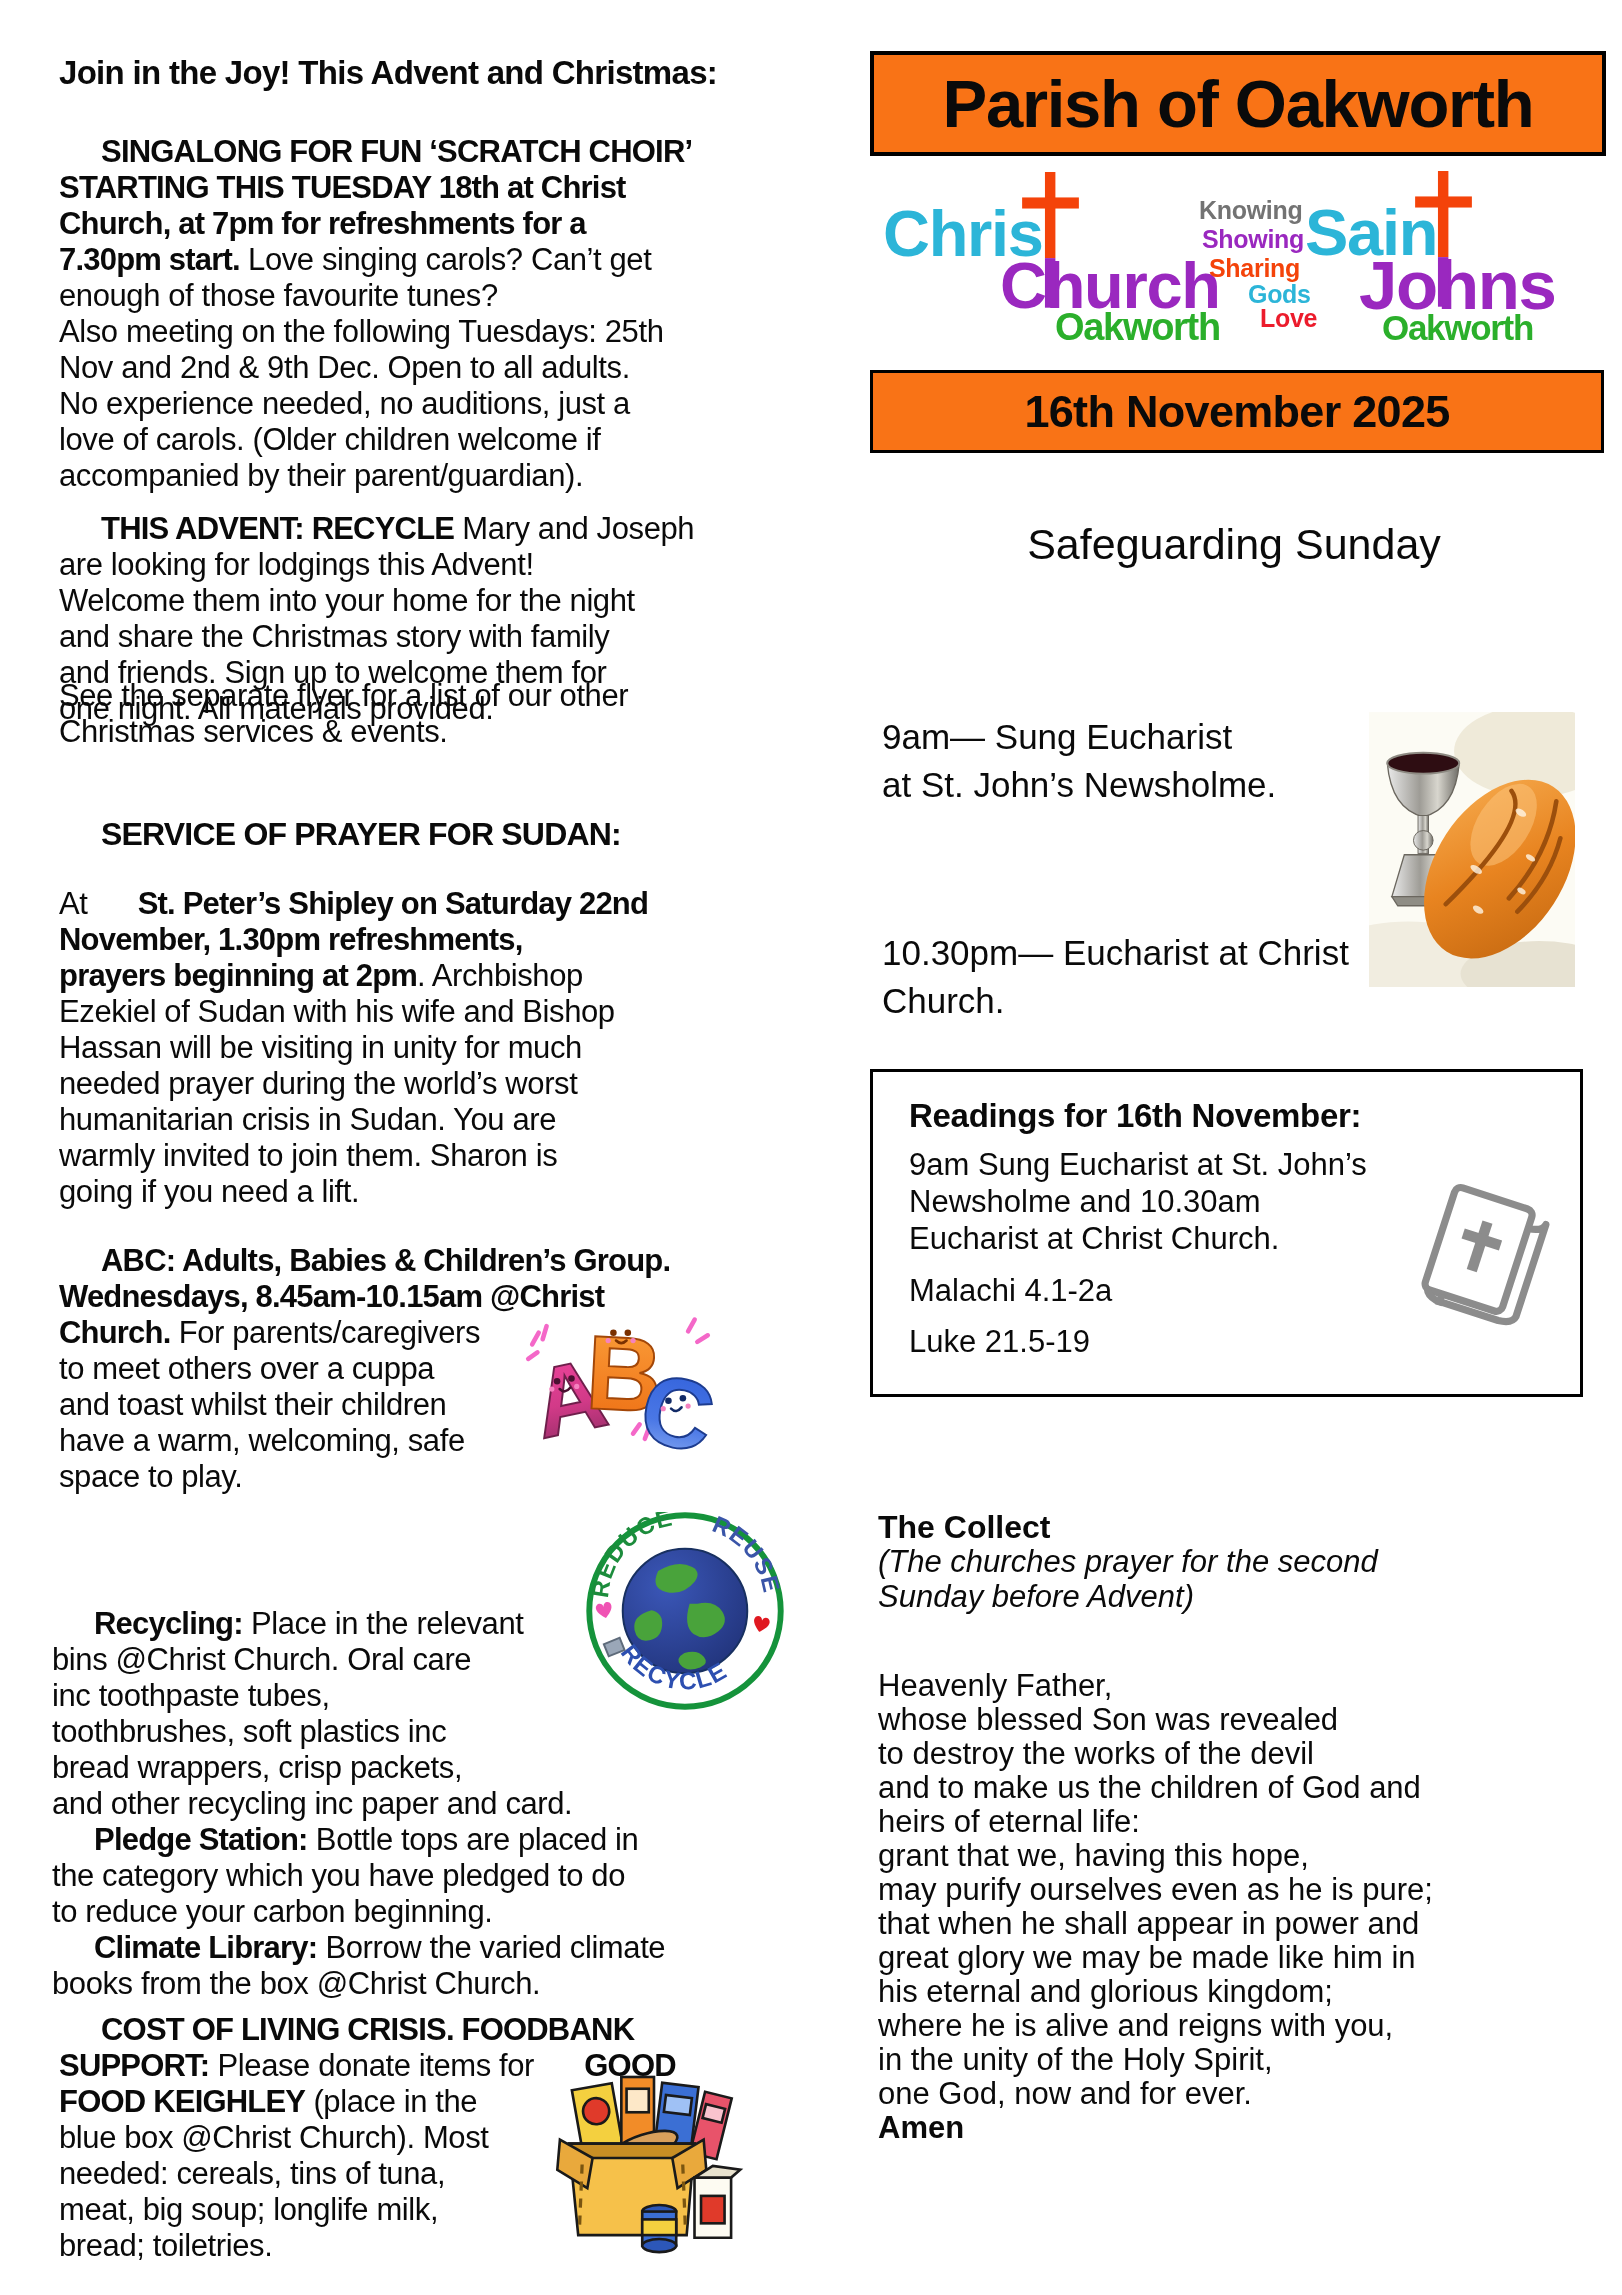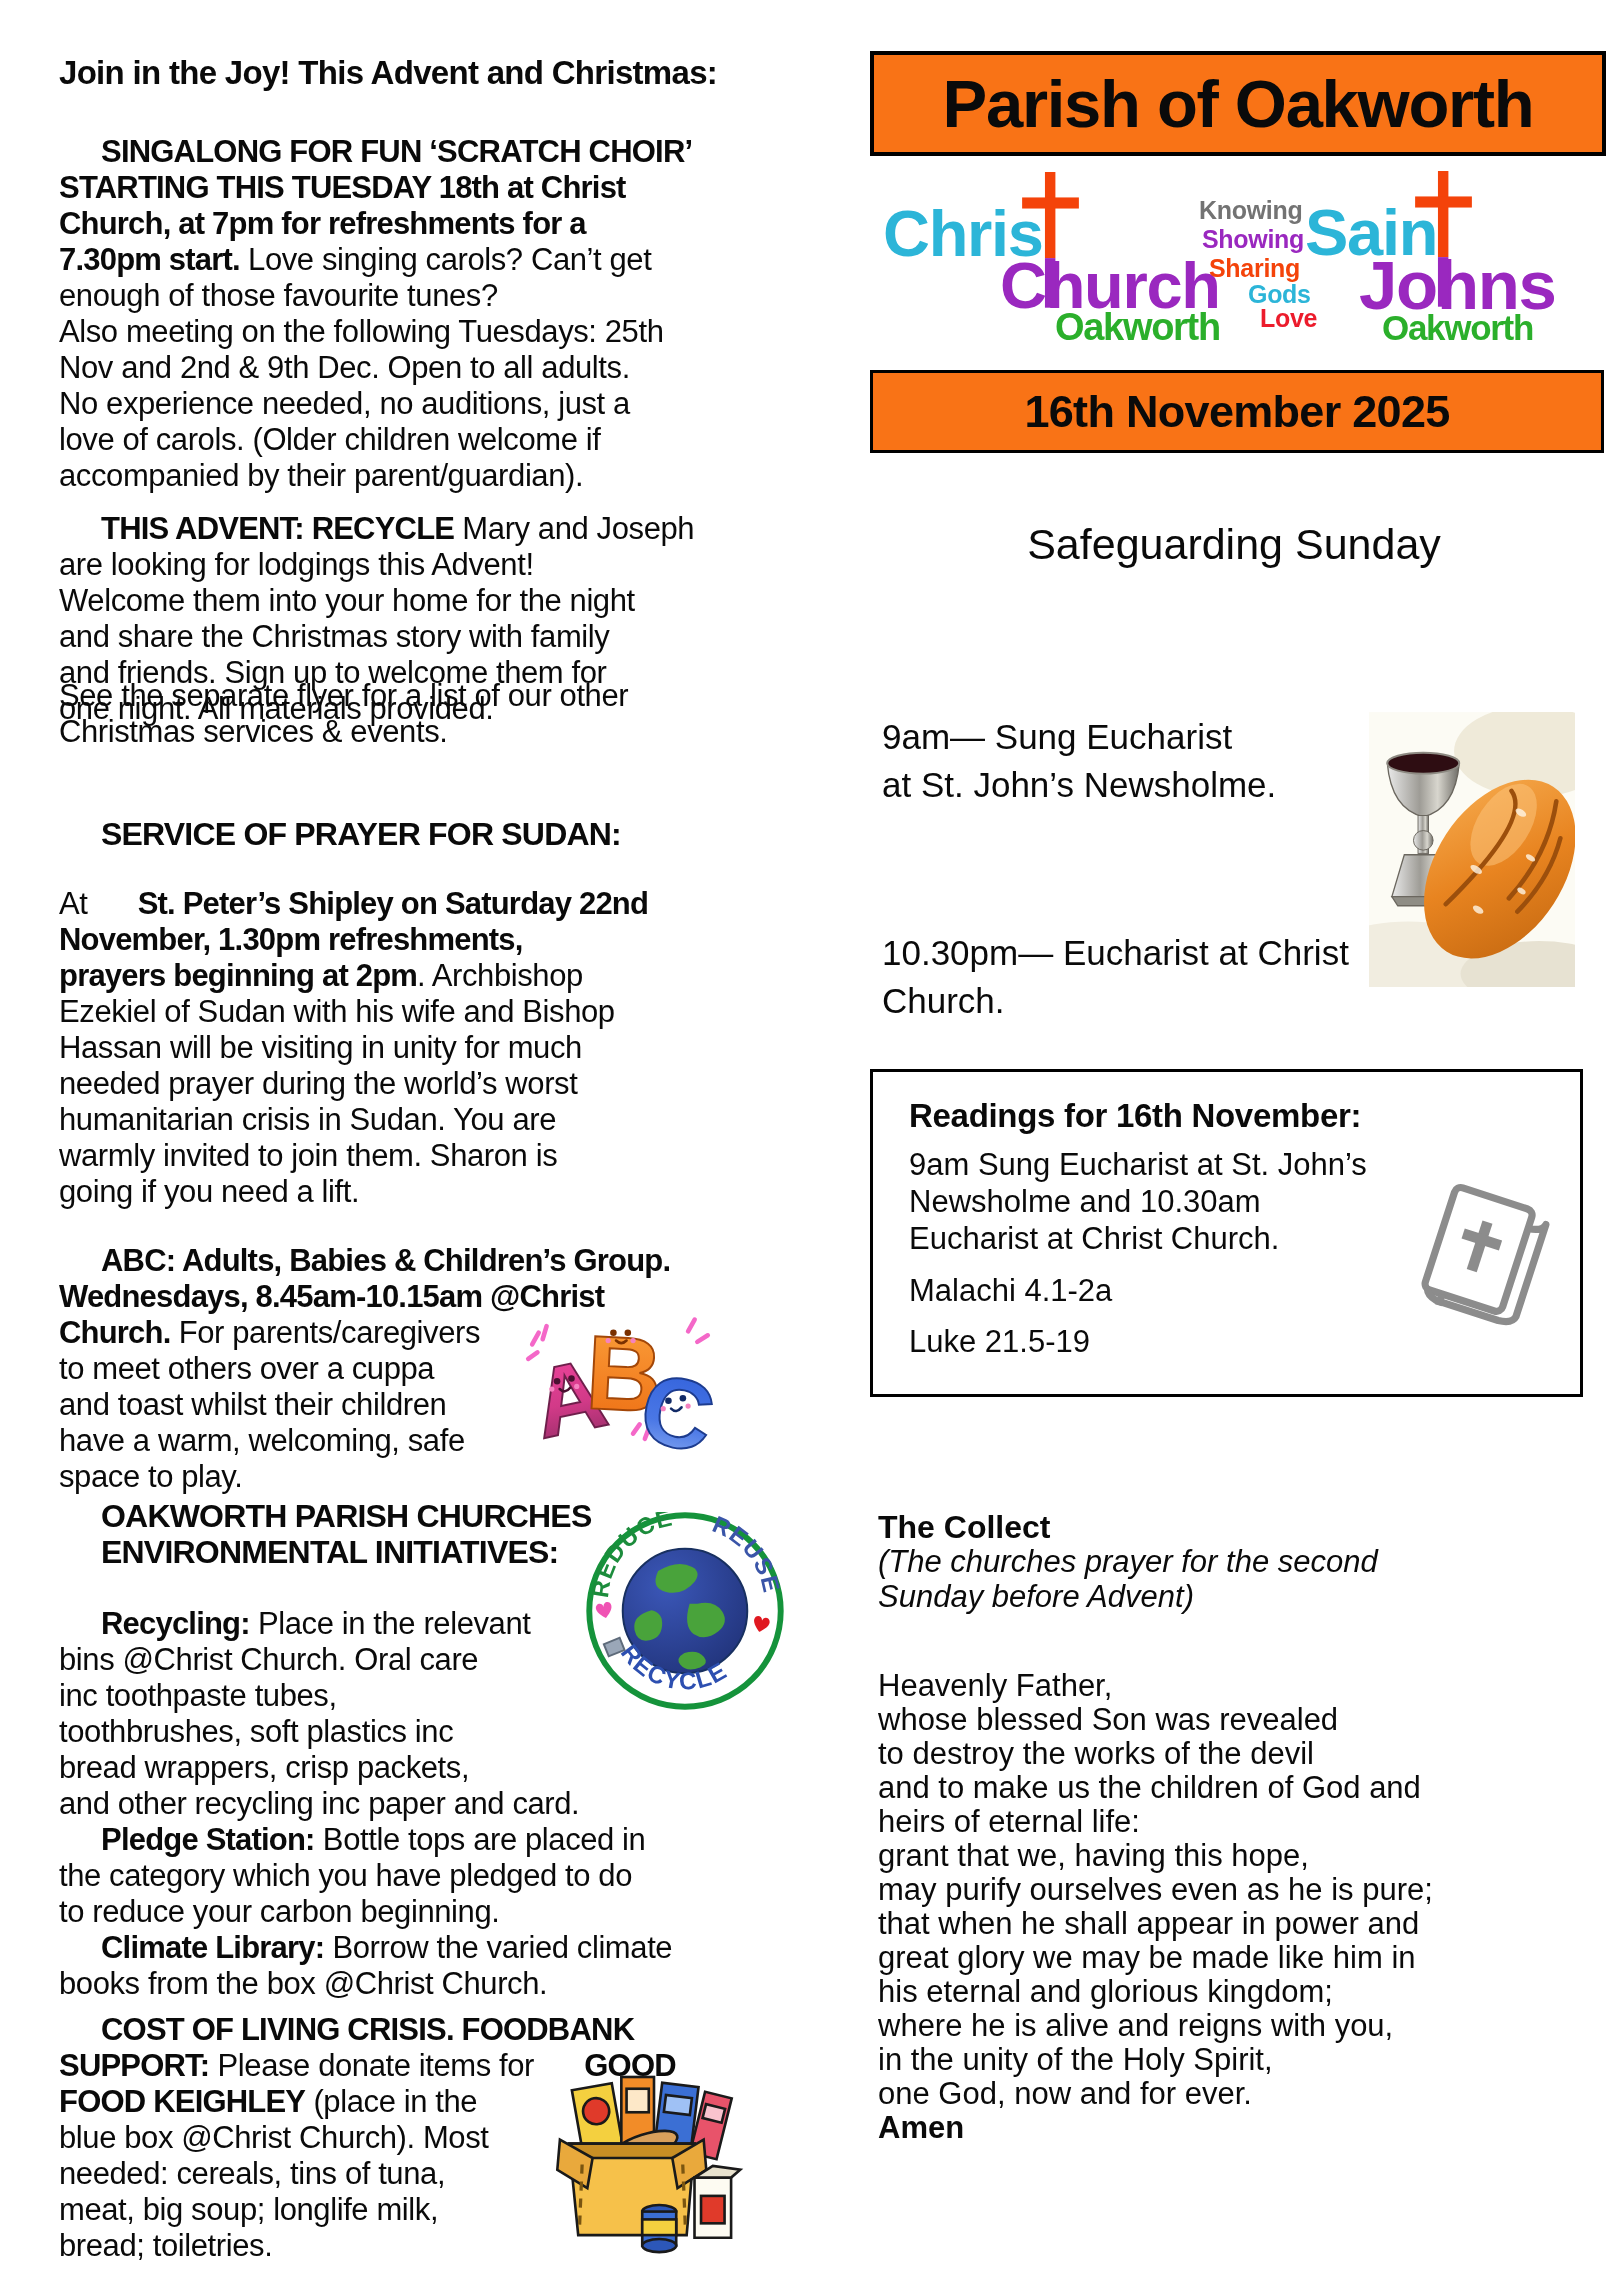--- a/index.html
+++ b/index.html
@@ -139,23 +139,21 @@
       <circle cx="130" cy="54" r="4" fill="#F582C0"></circle>
         <circle cx="168" cy="54" r="4" fill="#F582C0"></circle>
       <circle cx="222" cy="146" r="5" fill="#122A66"></circle>
         <circle cx="244" cy="142" r="5" fill="#122A66"></circle>
       <path d="M226 158 Q234 166 242 156" stroke="#122A66" stroke-width="4" fill="none" stroke-linecap="round"></path>
       <circle cx="214" cy="158" r="4" fill="#F582C0"></circle>
         <circle cx="252" cy="154" r="4" fill="#F582C0"></circle>
     </g>
   </svg>
 
-  <div class="blk lhead" style="left:59px; top:1498px;">OAKWORTH PARISH CHURCHES
-ENVIRONMENTAL INITIATIVES:</div>
-  <div class="blk lbody" style="left:59px; top:1570px;">
+  <div class="blk lbody" style="left:52px; top:1570px;">
     <b>Recycling:</b><span> Place in the relevant
 bins @Christ Church. Oral care
 inc toothpaste tubes,
 toothbrushes, soft plastics inc
 bread wrappers, crisp packets,
 and other recycling inc paper and card.
 </span><b>Pledge Station:</b><span> Bottle tops are placed in
 the category which you have pledged to do
 to reduce your carbon beginning.
 </span><b>Climate Library:</b><span> Borrow the varied climate

